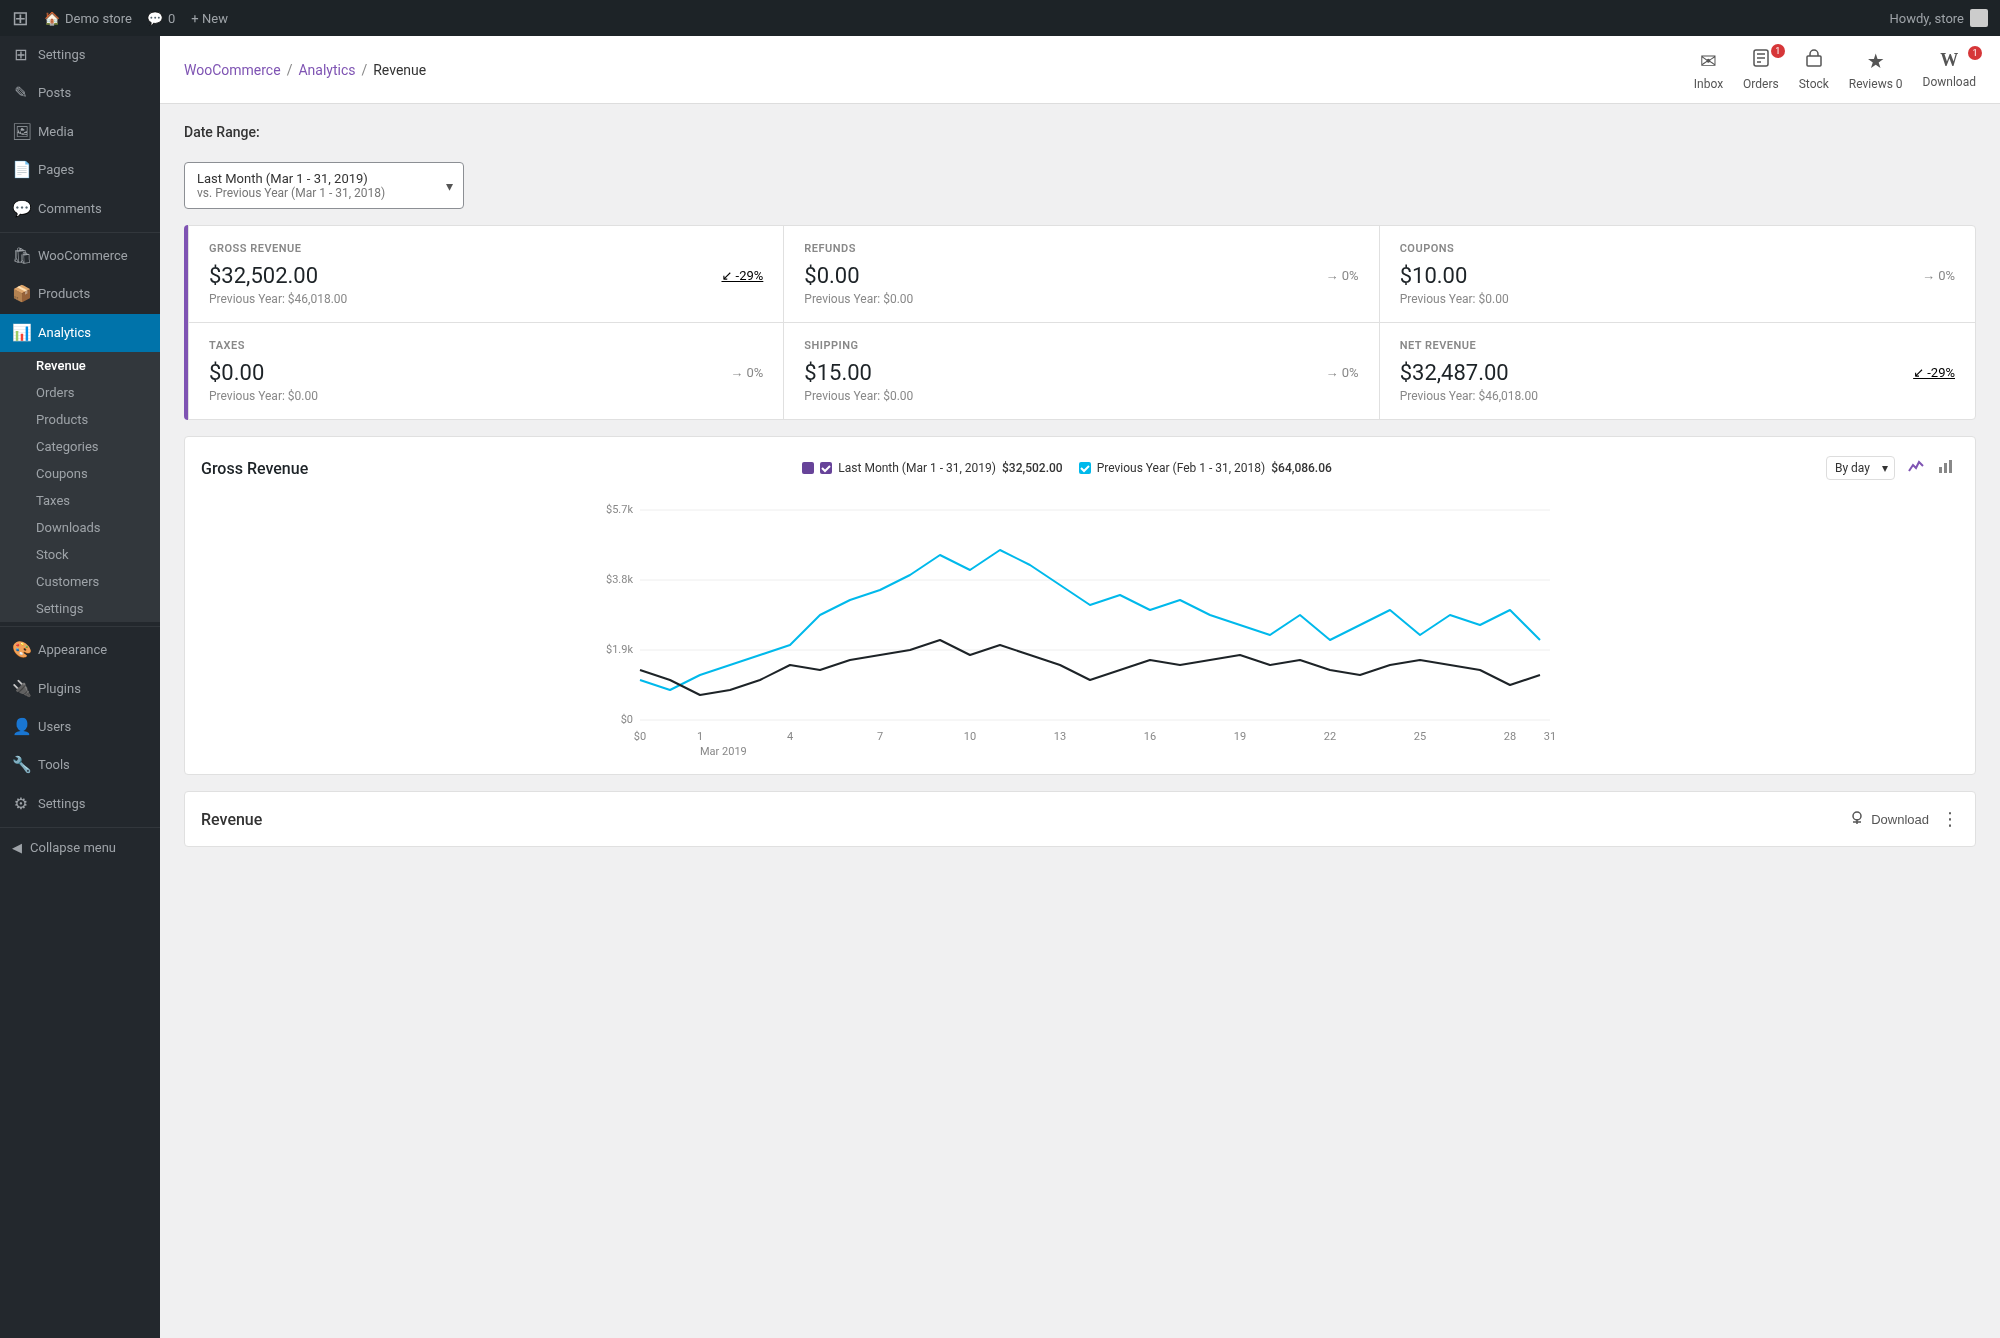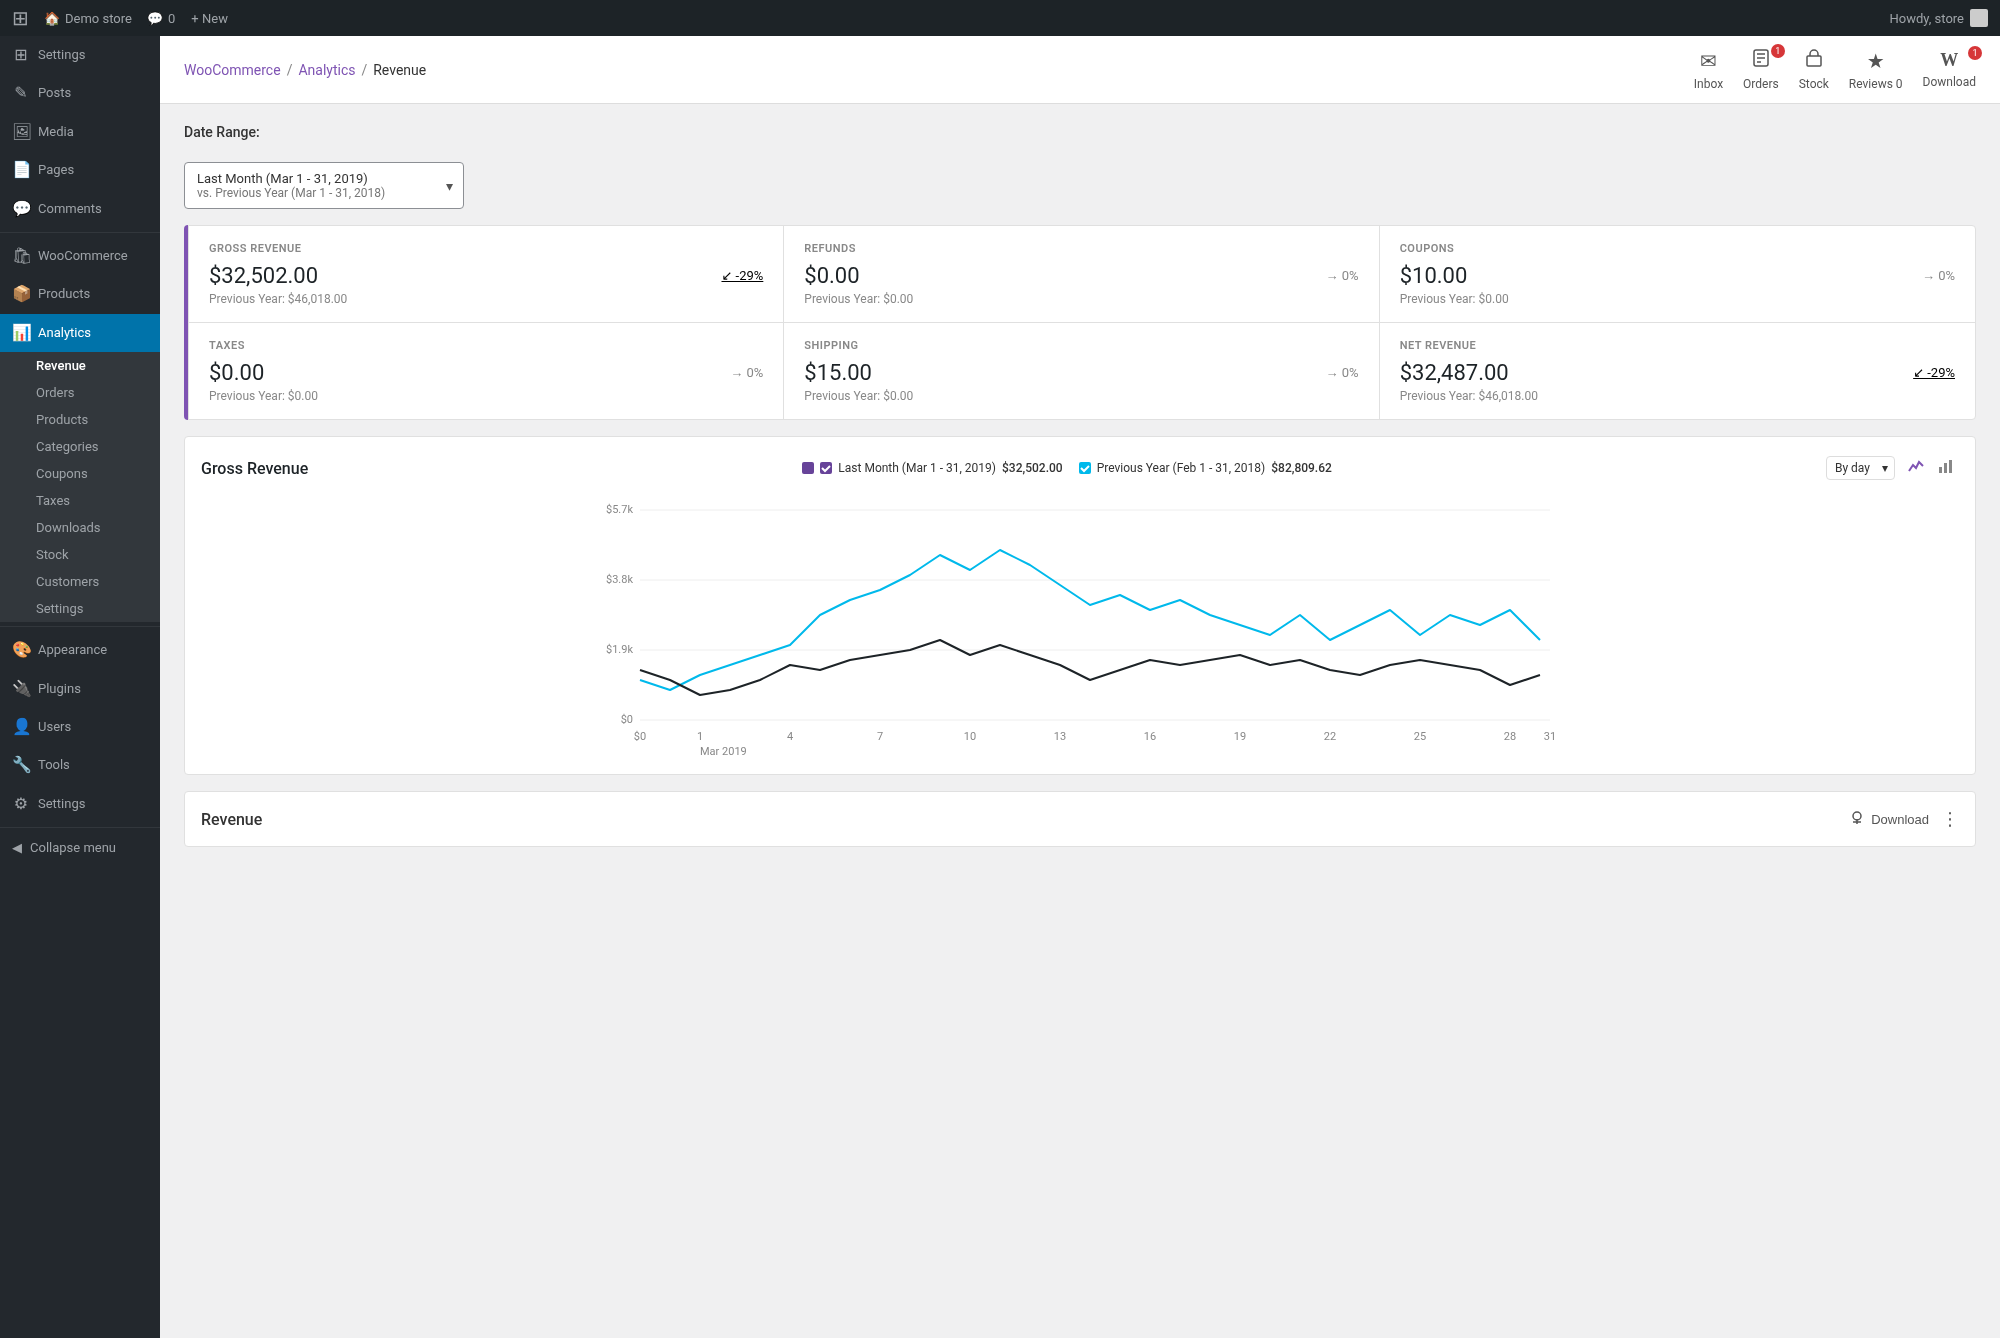--- a/index.html
+++ b/index.html
@@ -447,21 +447,21 @@
                 </svg>
               <span>Last Month (Mar 1 - 31, 2019)</span>
               <span class="legend-value">$32,502.00</span>
             </div>
             <div class="legend-item">
               <svg width="12" height="12" viewBox="0 0 12 12">
                   <rect x="0" y="0" width="12" height="12" rx="2" fill="#00b9eb"></rect>
                   <path d="M2 6l3 3 5-5" stroke="white" stroke-width="2" fill="none"></path>
                 </svg>
               <span>Previous Year (Feb 1 - 31, 2018)</span>
-              <span class="legend-value">$82,809.62</span>
+              <span class="legend-value">$64,086.06</span>
             </div>
           </div>
           <div class="chart-controls">
             <div class="by-day-select">
               By day <span style="position:absolute;right:6px;top:50%;transform:translateY(-50%)">▾</span>
             </div>
             <div class="chart-view-btns">
               <button class="chart-view-btn active">
                 <svg width="18" height="18" viewBox="0 0 18 18" fill="none" stroke="currentColor" stroke-width="2">
                     <polyline points="2,14 6,8 9,11 12,5 16,9"></polyline>

